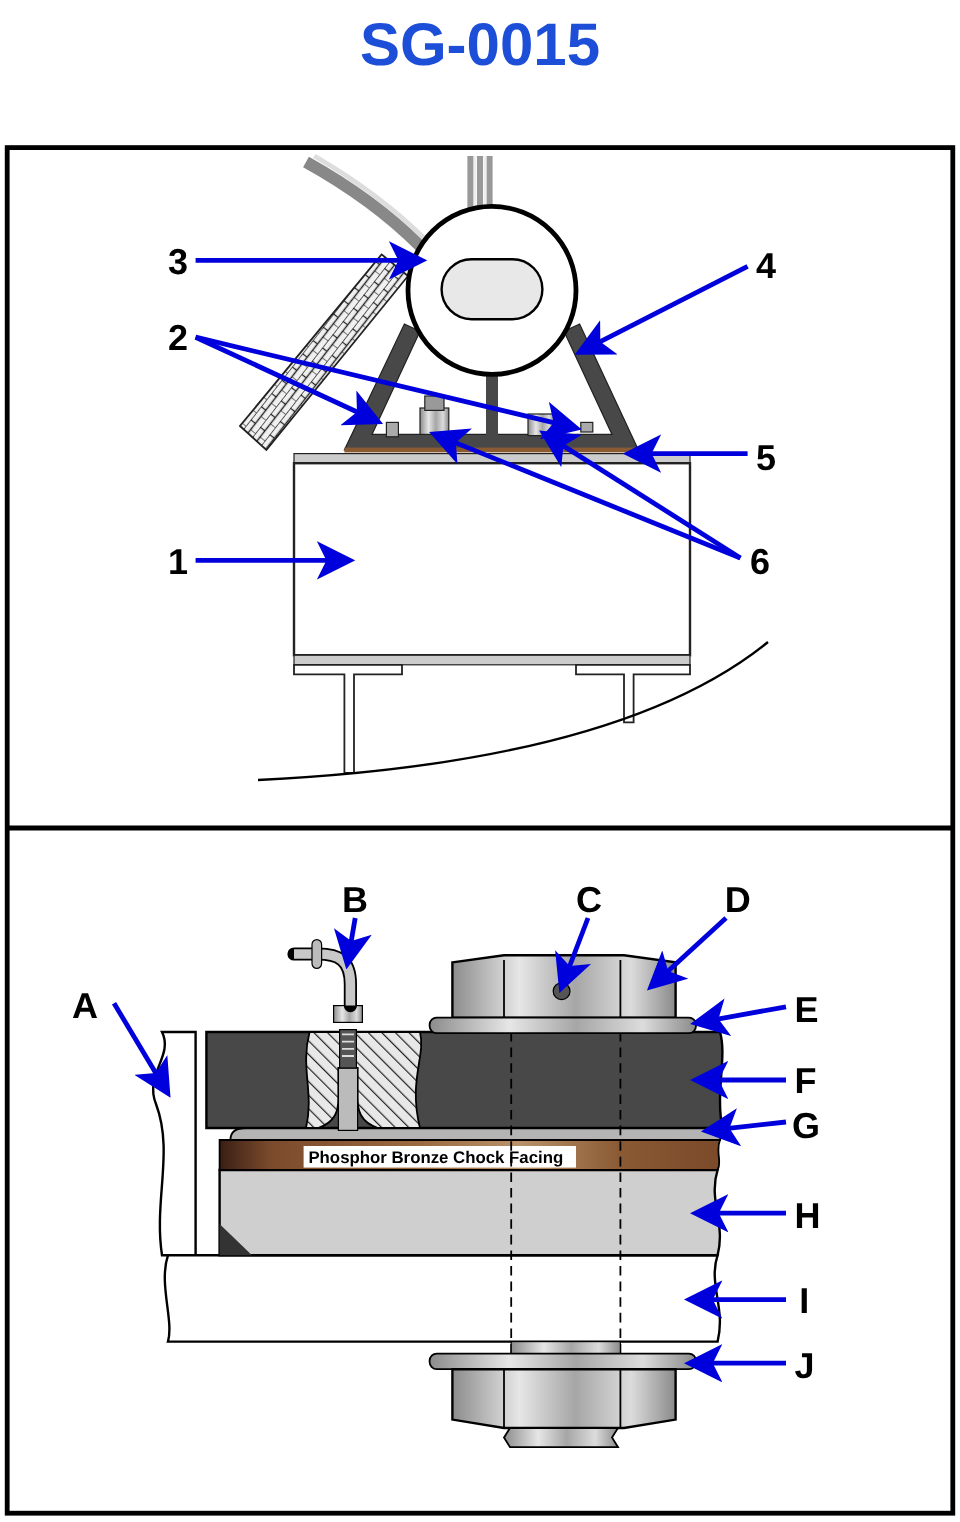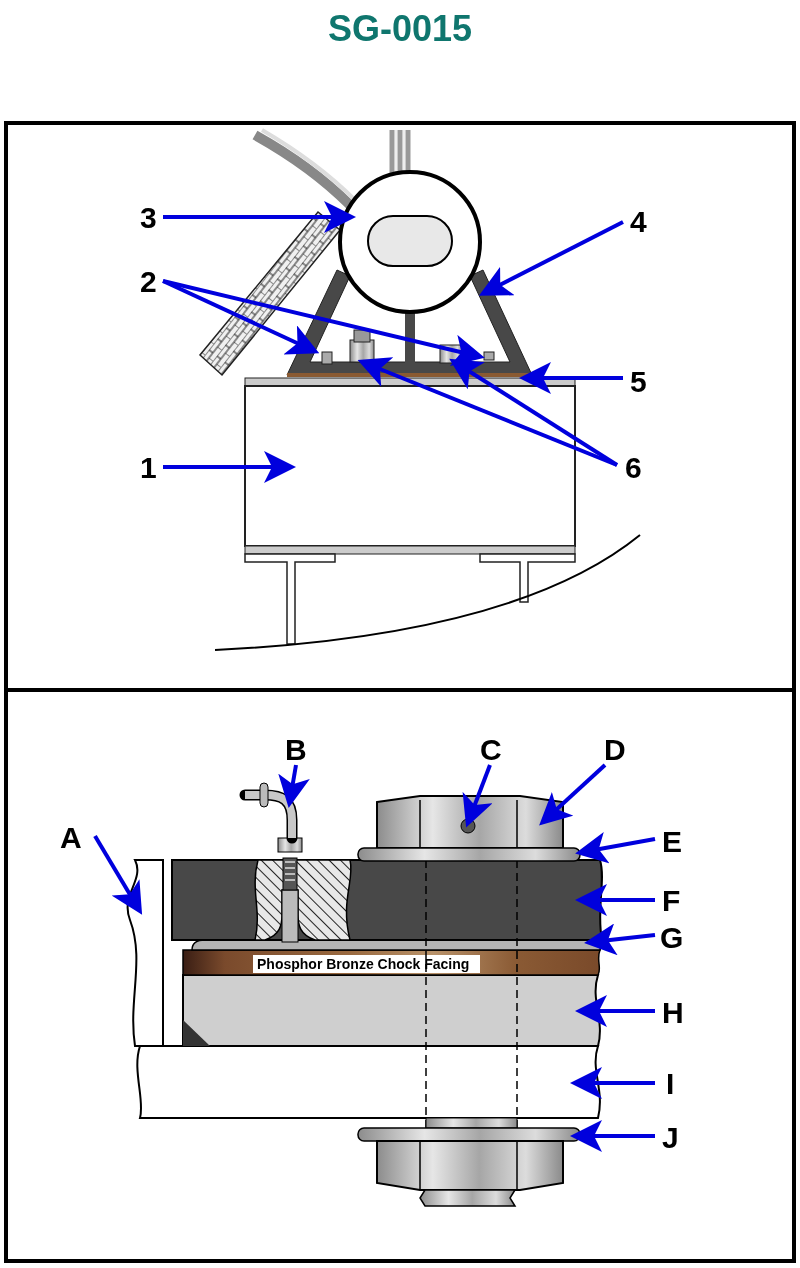--- a/index.html
+++ b/index.html
@@ -1,17 +1,17 @@
 <!DOCTYPE html>
 <html><head>
 <meta charset="utf-8">
 <style>
   html, body { margin:0; padding:0; background:#ffffff; }
   body { width:800px; height:1268px; position:relative; overflow:hidden; font-family:"Liberation Sans", sans-serif; }
-  .title { position:absolute; left:0; top:8px; width:800px; text-align:center; font-weight:bold; font-size:36px; color:#0f766e; font-family:"Liberation Sans", sans-serif; }
+  .title { position:absolute; left:0; top:8px; width:800px; text-align:center; font-weight:bold; font-size:50px; color:#1d4ed8; font-family:"Liberation Sans", sans-serif; }
   svg { position:absolute; left:0; top:0; }
   .lbl { font-family:"Liberation Sans", sans-serif; font-weight:bold; font-size:30px; fill:#000; }
   .cap { font-family:"Liberation Sans", sans-serif; font-weight:bold; font-size:14px; fill:#000; }
 </style>
 </head>
 <body>
 
 <div class="title">SG-0015</div>
 
 <svg width="800" height="1268" viewBox="0 0 800 1268">

